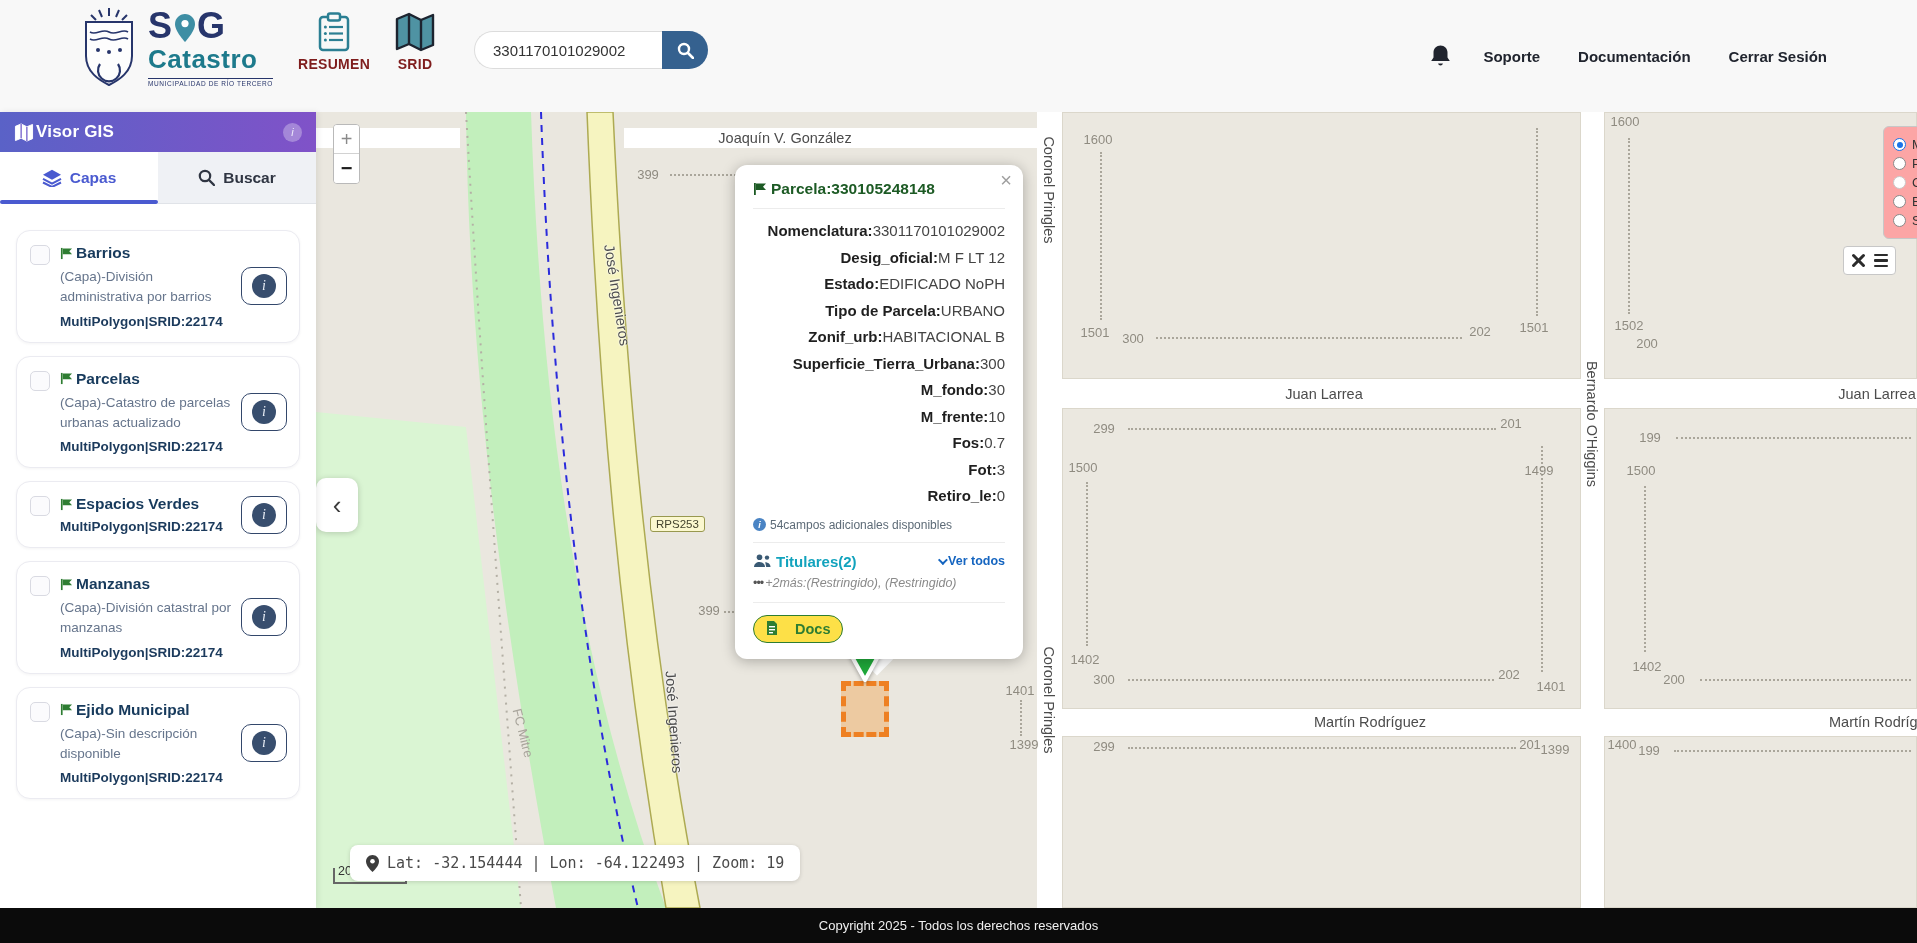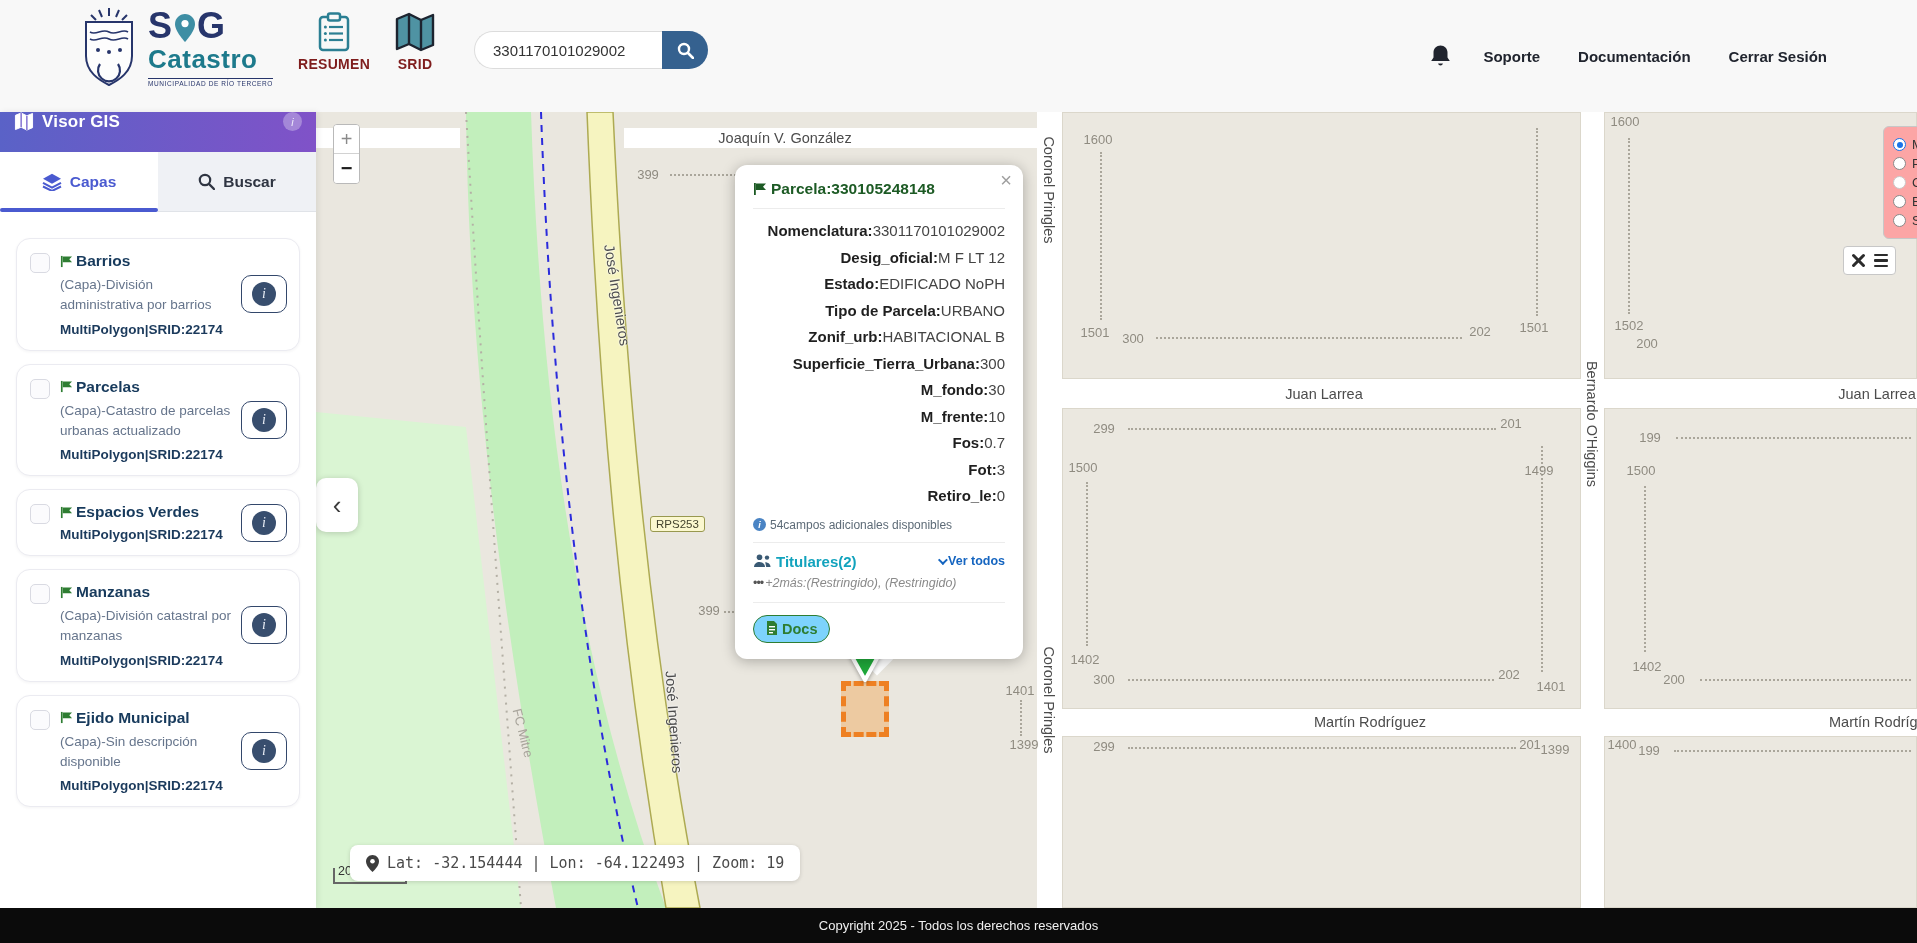--- a/index.html
+++ b/index.html
@@ -16,24 +16,24 @@
   .nav-item .lbl { font-size:14px; font-weight:bold; color:#7f1d1d; letter-spacing:.3px; }
   .search-wrap { position:absolute; left:474px; top:31px; display:flex; }
   .search-input { width:188px; height:38px; border:1px solid #dcdcdc; border-right:none; border-radius:19px 0 0 19px; background:#fff; padding:0 18px; font-size:15px; color:#333; font-family:"Liberation Sans",sans-serif; outline:none; }
   .search-btn { width:46px; height:38px; border:none; border-radius:0 19px 19px 0; background:#35618f; cursor:pointer; display:flex; align-items:center; justify-content:center; }
   .header-right { position:absolute; right:90px; top:0; height:100%; display:flex; align-items:center; gap:38px; }
   .header-link { font-size:15px; font-weight:bold; color:#20242e; cursor:pointer; }
   .bell { cursor:pointer; display:flex; margin-right:-6px; }
 
   
   .sidebar { position:absolute; left:0; top:112px; width:316px; height:796px; background:#fff; z-index:50; box-shadow:2px 0 6px rgba(0,0,0,.08); }
-  .sb-head { height:40px; background:linear-gradient(90deg,#5a62c7,#8052c8); display:flex; align-items:flex-start; padding:0 14px; gap:8px; }
+  .sb-head { height:40px; background:linear-gradient(90deg,#5a62c7,#8052c8); display:flex; align-items:center; padding:0 14px; gap:2px; }
   .sb-title { color:#fff; font-size:17px; font-weight:bold; letter-spacing:.2px; flex:1; }
   .sb-badge { width:19px; height:19px; border-radius:50%; background:rgba(255,255,255,.3); color:#ece9fa; font-size:11px; font-style:italic; display:flex; align-items:center; justify-content:center; cursor:pointer; }
-  .sb-tabs { display:flex; height:60px; }
+  .sb-tabs { display:flex; height:52px; }
   .sb-tab { flex:1; display:flex; align-items:center; justify-content:center; gap:8px; font-size:15.5px; font-weight:bold; cursor:pointer; position:relative; }
   .sb-tab.active { background:#fff; color:#4a5ad0; }
   .sb-tab.active::after { content:""; position:absolute; left:0; right:0; bottom:0; height:4px; background:#4a5ad0; border-radius:2px; }
   .sb-tab.inactive { background:#eff1f5; color:#2f3542; border-bottom:1px solid #e0e3e8; }
   .layer-list { padding:26px 16px 10px 16px; }
   .card { border:1px solid #ebebf1; border-radius:14px; background:#fff; box-shadow:0 1px 3px rgba(30,30,60,.05); padding:13px 12px 13px 13px; margin-bottom:13px; display:flex; gap:10px; }
   .cb { width:20px; height:20px; border:1.5px solid #d9dae2; border-radius:5px; background:#fbfbfd; flex:none; margin-top:1px; cursor:pointer; }
   .card-main { flex:1; min-width:0; }
   .card-title { display:flex; align-items:center; gap:3px; font-size:15.5px; font-weight:bold; color:#173a5c; }
   .card-desc { font-size:13.5px; color:#66758c; line-height:1.5; margin-top:5px; width:180px; }
@@ -95,21 +95,21 @@
   .pf b { color:#1f1f1f; } .pf span { color:#444; }
   .pp-more { display:flex; align-items:center; gap:4px; font-size:12px; color:#5d6b77; margin:4px 0 10px 0; }
   .pp-more .ic { width:13px; height:13px; border-radius:50%; background:#4a84c4; color:#fff; font-size:9px; font-weight:bold; display:flex; align-items:center; justify-content:center; font-style:italic; flex:none; }
   .pp-tit { border-top:1px solid #ececec; padding:10px 0 6px 0; display:flex; align-items:center; }
   .pp-tit-left { display:flex; align-items:center; gap:4px; flex:1; }
   .pp-tit-name { color:#12a3bd; font-weight:bold; font-size:15px; }
   .pp-vt { display:flex; align-items:center; gap:3px; color:#1565c0; font-size:12.5px; font-weight:bold; cursor:pointer; }
   .chev { width:7px; height:7px; border-right:2px solid #1565c0; border-bottom:2px solid #1565c0; transform:rotate(45deg) translateY(-2px); }
   .pp-restr { font-size:12.5px; color:#8a8a8a; font-style:italic; padding-bottom:12px; border-bottom:1px solid #ececec; }
   .pp-restr .dots { color:#555; letter-spacing:-1px; font-style:normal; margin-right:2px; }
-  .docs-btn { margin-top:12px; display:inline-flex; align-items:center; gap:4px; border:1.5px solid #2e7d32; border-radius:14px; padding:5px 12px; color:#2e7d32; font-size:14.5px; font-weight:bold; background:#7dd3fc; cursor:pointer; }
+  .docs-btn { margin-top:12px; display:inline-flex; align-items:center; gap:17px; border:1.5px solid #2e7d32; border-radius:14px; padding:5px 12px; color:#2e7d32; font-size:14.5px; font-weight:bold; background:#fde047; cursor:pointer; }
 
   
   .footer { position:absolute; left:0; bottom:0; width:1917px; height:35px; background:#0b0b0b; color:#f0f0f0; display:flex; align-items:center; justify-content:center; font-size:13px; z-index:50; }
 </style>
 </head>
 <body>
 
 <div class="map-area" id="map-area">
 
   <div class="leftblock"></div>

